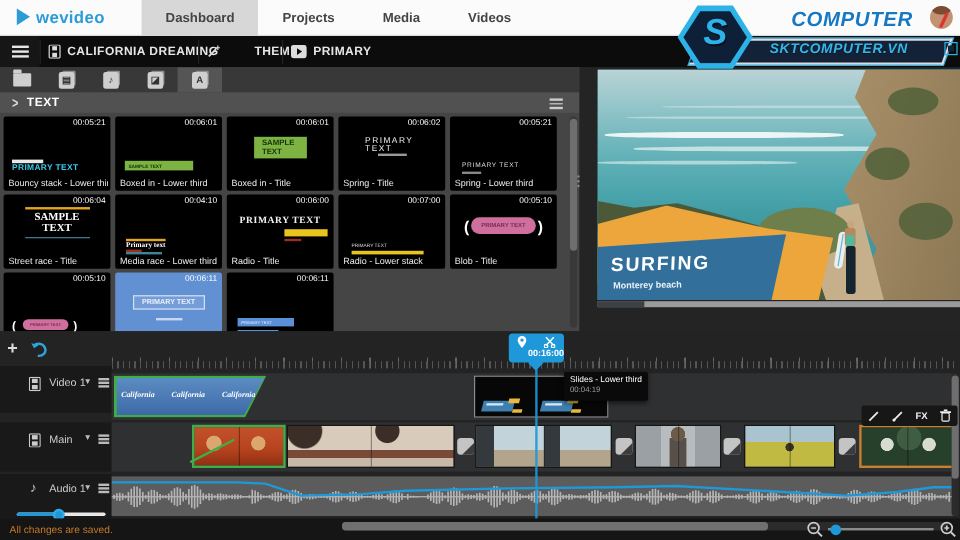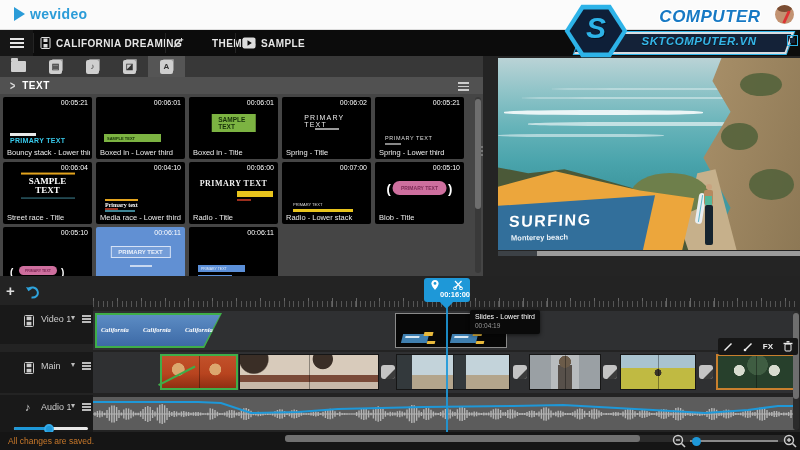--- a/index.html
+++ b/index.html
@@ -215,20 +215,34 @@
 </head>
 <body>
 
 <div id="app">
 
   <div id="topbar">
     <div id="logo">
       <span class="tri"></span>
       <span class="word">wevideo</span>
     </div>
+    <div id="nav-tabs">
+        <div class="tab active">
+          <span>Dashboard</span>
+        </div>
+        <div class="tab">
+          <span>Projects</span>
+        </div>
+        <div class="tab">
+          <span>Media</span>
+        </div>
+        <div class="tab">
+          <span>Videos</span>
+        </div>
+      </div>
     <div id="avatar"></div>
   </div>
 
   <div id="menubar">
     <div id="hamburger">
         <i></i>
         <i></i>
         <i></i>
       </div>
     <div class="mb-sep" style="left:33px"></div>
@@ -248,21 +262,21 @@
           <line x1="7.7" y1="2.8" x2="11.3" y2="2.8" stroke="#ddd"></line>
         </svg>
       <span>THEMES</span>
     </div>
     <div class="mb-sep" style="left:235px"></div>
     <div class="mb-item" id="mb-finish">
       <svg width="14" height="12" viewBox="0 0 14 12">
           <rect x="0.5" y="0.5" width="13" height="11" rx="2" fill="#ddd"></rect>
           <path d="M5.5 3.2 L9.8 6 L5.5 8.8 Z" fill="#0c0c0c"></path>
         </svg>
-      <span>SAMPLE</span>
+      <span>PRIMARY</span>
     </div>
   </div>
 
   <div id="library">
     <div id="tabstrip">
         <div class="libtab lt-media-folder">
           <span class="page">
             <span class="g"></span>
           </span>
         </div>

